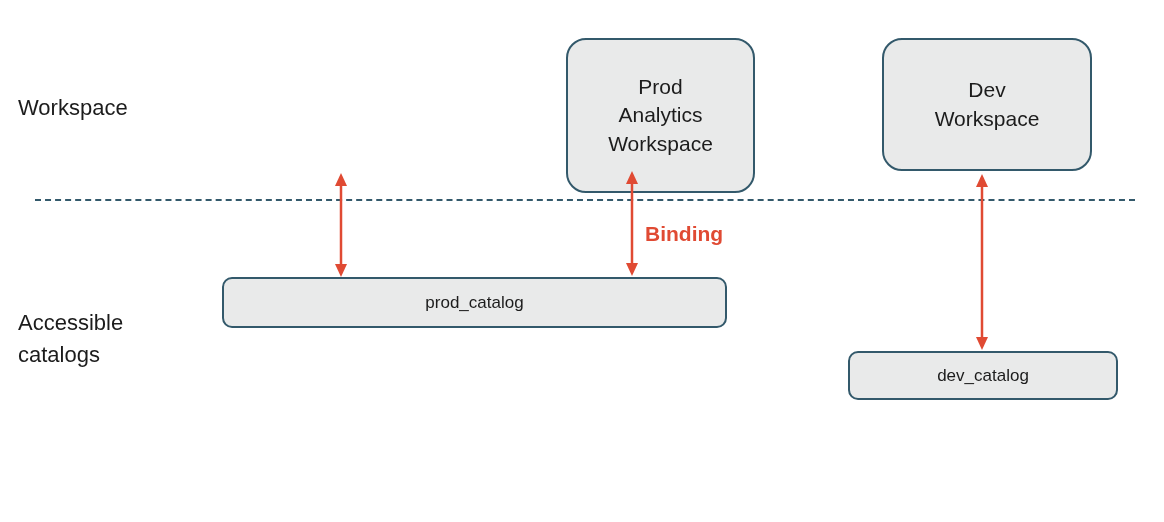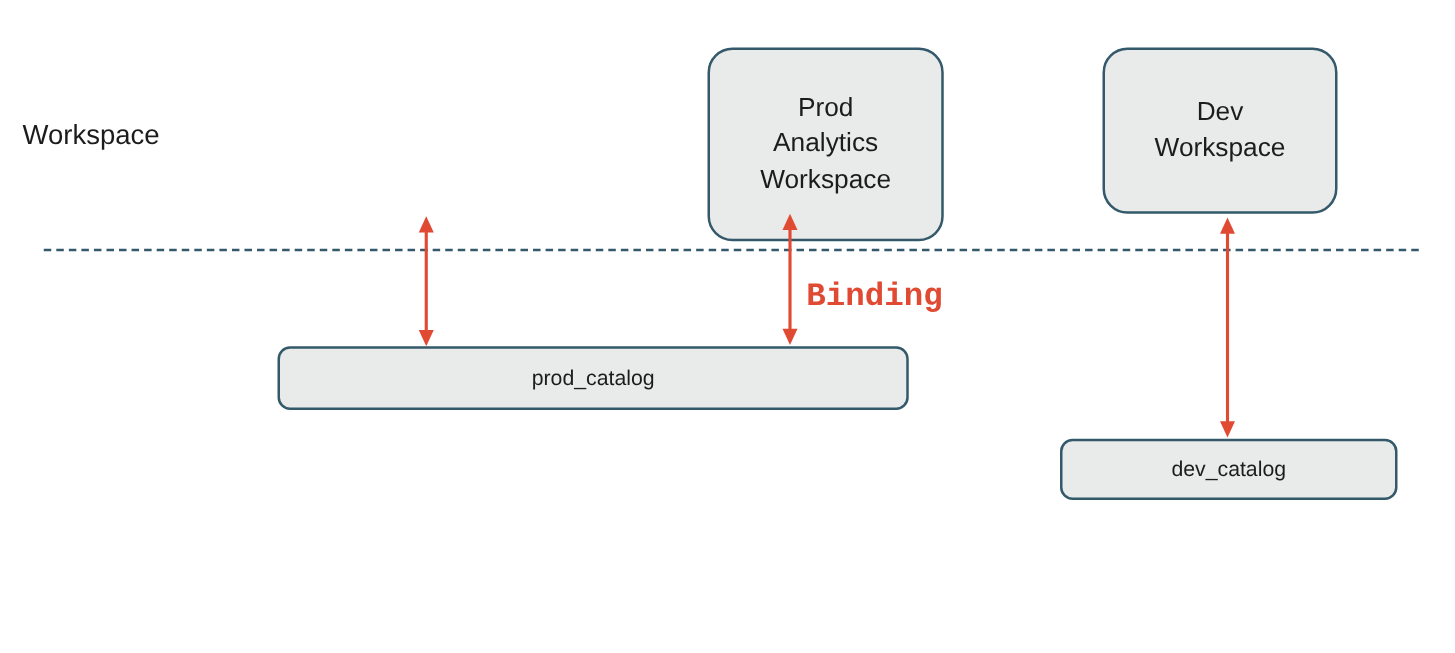--- a/index.html
+++ b/index.html
@@ -37,21 +37,21 @@
     text-align: center;
   }
   .workspace-box .box-label {
     display: inline-block;
     width: 118px;
     font-size: 21px;
     line-height: 1.35;
   }
   .ws-1 { left: 247px; top: 38px; width: 188px; height: 133px; }
   .ws-2 { left: 566px; top: 38px; width: 189px; height: 155px; }
-  .ws-3 { left: 882px; top: 38px; width: 188px; height: 133px; align-items: center; }
+  .ws-3 { left: 882px; top: 38px; width: 210px; height: 133px; align-items: center; }
 
   .catalog-box {
     position: absolute;
     box-sizing: border-box;
     background: var(--box-fill, #e9eaea);
     border: 2px solid var(--border, #33596b);
     border-radius: 10px;
     display: flex;
     align-items: center;
     justify-content: center;
@@ -67,22 +67,22 @@
     top: 199px;
     width: 1100px;
     height: 0;
     border-top: 2px dashed var(--border, #33596b);
   }
 
   .binding-label {
     position: absolute;
     left: 645px;
     top: 222px;
-    font-family: Liberation Mono, monospace;
-    font-size: 26px;
+    font-family: Liberation Sans, sans-serif;
+    font-size: 21px;
     font-weight: bold;
     color: var(--arrow, #e04a33);
   }
 
   .arrow-overlay {
     position: absolute;
     left: 0;
     top: 0;
     pointer-events: none;
   }
@@ -94,20 +94,21 @@
     fill: var(--arrow, #e04a33);
   }
 </style>
 </head>
 <body>
 
 <div id="canvas">
 
   <div class="row-label label-workspaces">Workspace</div>
 
+  <div class="row-label label-catalogs">Accessible catalogs</div>
 
 
   <div class="workspace-box ws-2">
     <span class="box-label">Prod Analytics Workspace</span>
   </div>
 
   <div class="workspace-box ws-3">
     <span class="box-label">Dev Workspace</span>
   </div>
 

